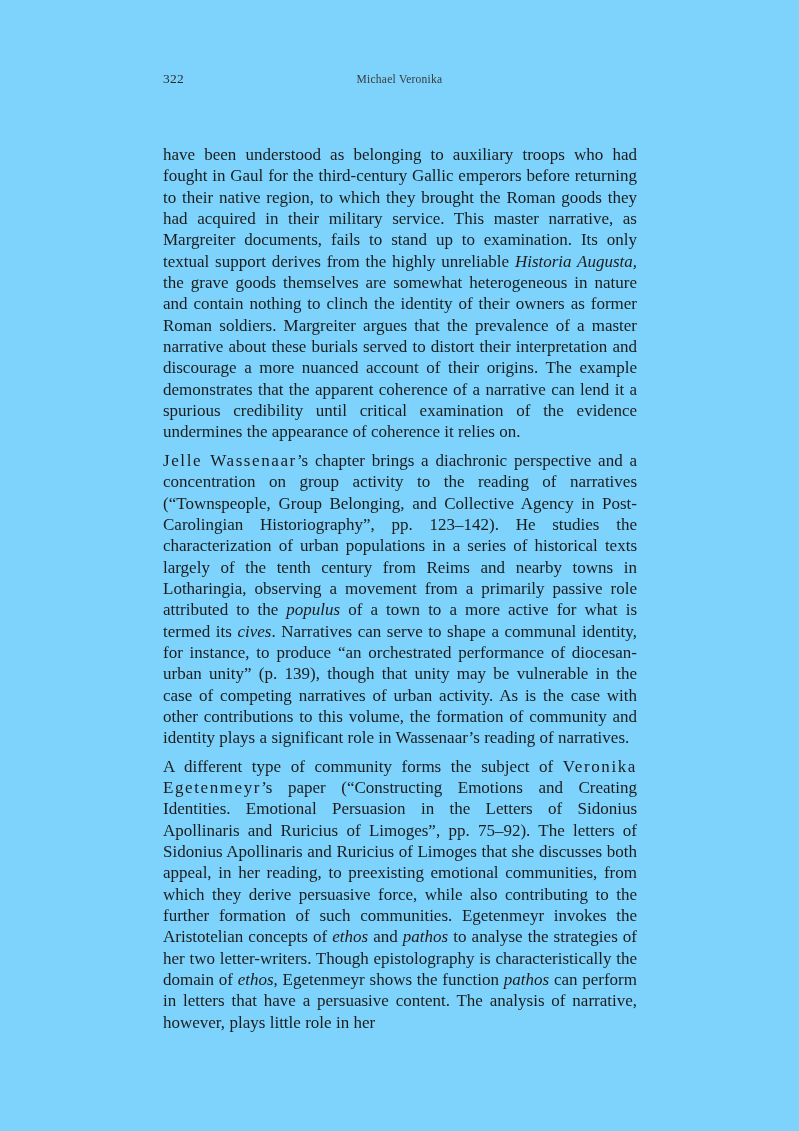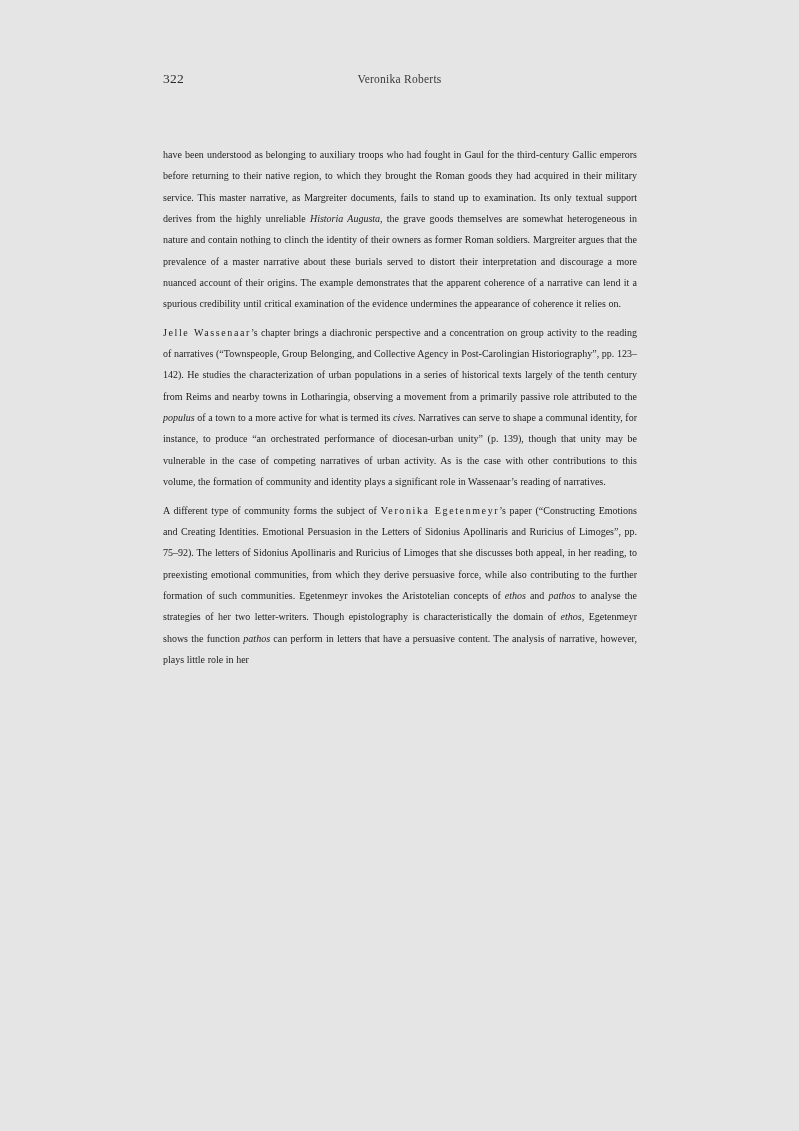--- a/index.html
+++ b/index.html
@@ -57,46 +57,46 @@
 
   
   .textblock {
     position: absolute;
     left: 163px;
     top: 144px;
     width: 474px;
   }
   p.para {
     margin: 0 0 7px 0;
-    font-size: 10px;
+    font-size: 17px;
     line-height: 21.35px;
     text-align: justify;
     text-justify: inter-word;
     color: #1c1c1c;
     hyphens: manual;
     word-spacing: 0.1px;
   }
   p.para:last-child {
     margin-bottom: 16px;
   }
   .it {
     font-style: italic;
   }
   .tracked {
     letter-spacing: 1.6px;
   }
 </style>
 </head>
 <body>
 
-<div class="page" style="background: #e5e5e5;">
+<div class="page" style="background: #7dd3fc;">
 
   <div class="running-head">
     <span class="folio">322</span>
-    <span class="running-title">Veronika Roberts</span>
+    <span class="running-title">Michael Veronika</span>
   </div>
 
   <div class="textblock">
     <p class="para" style="color: rgb(28, 28, 28);">have been understood as belonging to auxiliary troops who had fought in Gaul for the third-century Gallic emperors before returning to their native region, to which they brought the Roman goods they had acquired in their military service. This master narrative, as Margreiter documents, fails to stand up to examination. Its only textual support derives from the highly unreliable <span class="it">Historia Augusta,</span> the grave goods themselves are somewhat heterogeneous in nature and contain nothing to clinch the identity of their owners as former Roman soldiers. Margreiter argues that the prevalence of a master narrative about these burials served to distort their interpretation and discourage a more nuanced account of their origins. The example demonstrates that the apparent coherence of a narrative can lend it a spurious credibility until critical examination of the evidence undermines the appearance of coherence it relies on.</p>
     <p class="para" style="color: rgb(28, 28, 28);"><span class="tracked">Jelle Wassenaar</span>’s chapter brings a diachronic perspective and a concentration on group activity to the reading of narratives (“Townspeople, Group Belonging, and Collective Agency in Post-Carolingian Historiography”, pp. 123–142). He studies the characterization of urban populations in a series of historical texts largely of the tenth century from Reims and nearby towns in Lotharingia, observing a movement from a primarily passive role attributed to the <span class="it">populus</span> of a town to a more active for what is termed its <span class="it">cives</span>. Narratives can serve to shape a communal identity, for instance, to produce “an orchestrated performance of diocesan-urban unity” (p. 139), though that unity may be vulnerable in the case of competing narratives of urban activity. As is the case with other contributions to this volume, the formation of community and identity plays a significant role in Wassenaar’s reading of narratives.</p>
     <p class="para" style="color: rgb(28, 28, 28);">A different type of community forms the subject of <span class="tracked">Veronika Egetenmeyr</span>’s paper (“Constructing Emotions and Creating Identities. Emotional Persuasion in the Letters of Sidonius Apollinaris and Ruricius of Limoges”, pp. 75–92). The letters of Sidonius Apollinaris and Ruricius of Limoges that she discusses both appeal, in her reading, to preexisting emotional communities, from which they derive persuasive force, while also contributing to the further formation of such communities. Egetenmeyr invokes the Aristotelian concepts of <span class="it">ethos</span> and <span class="it">pathos</span> to analyse the strategies of her two letter-writers. Though epistolography is characteristically the domain of <span class="it">ethos</span>, Egetenmeyr shows the function <span class="it">pathos</span> can perform in letters that have a persuasive content. The analysis of narrative, however, plays little role in her</p>
   </div>
 
 </div>
 

